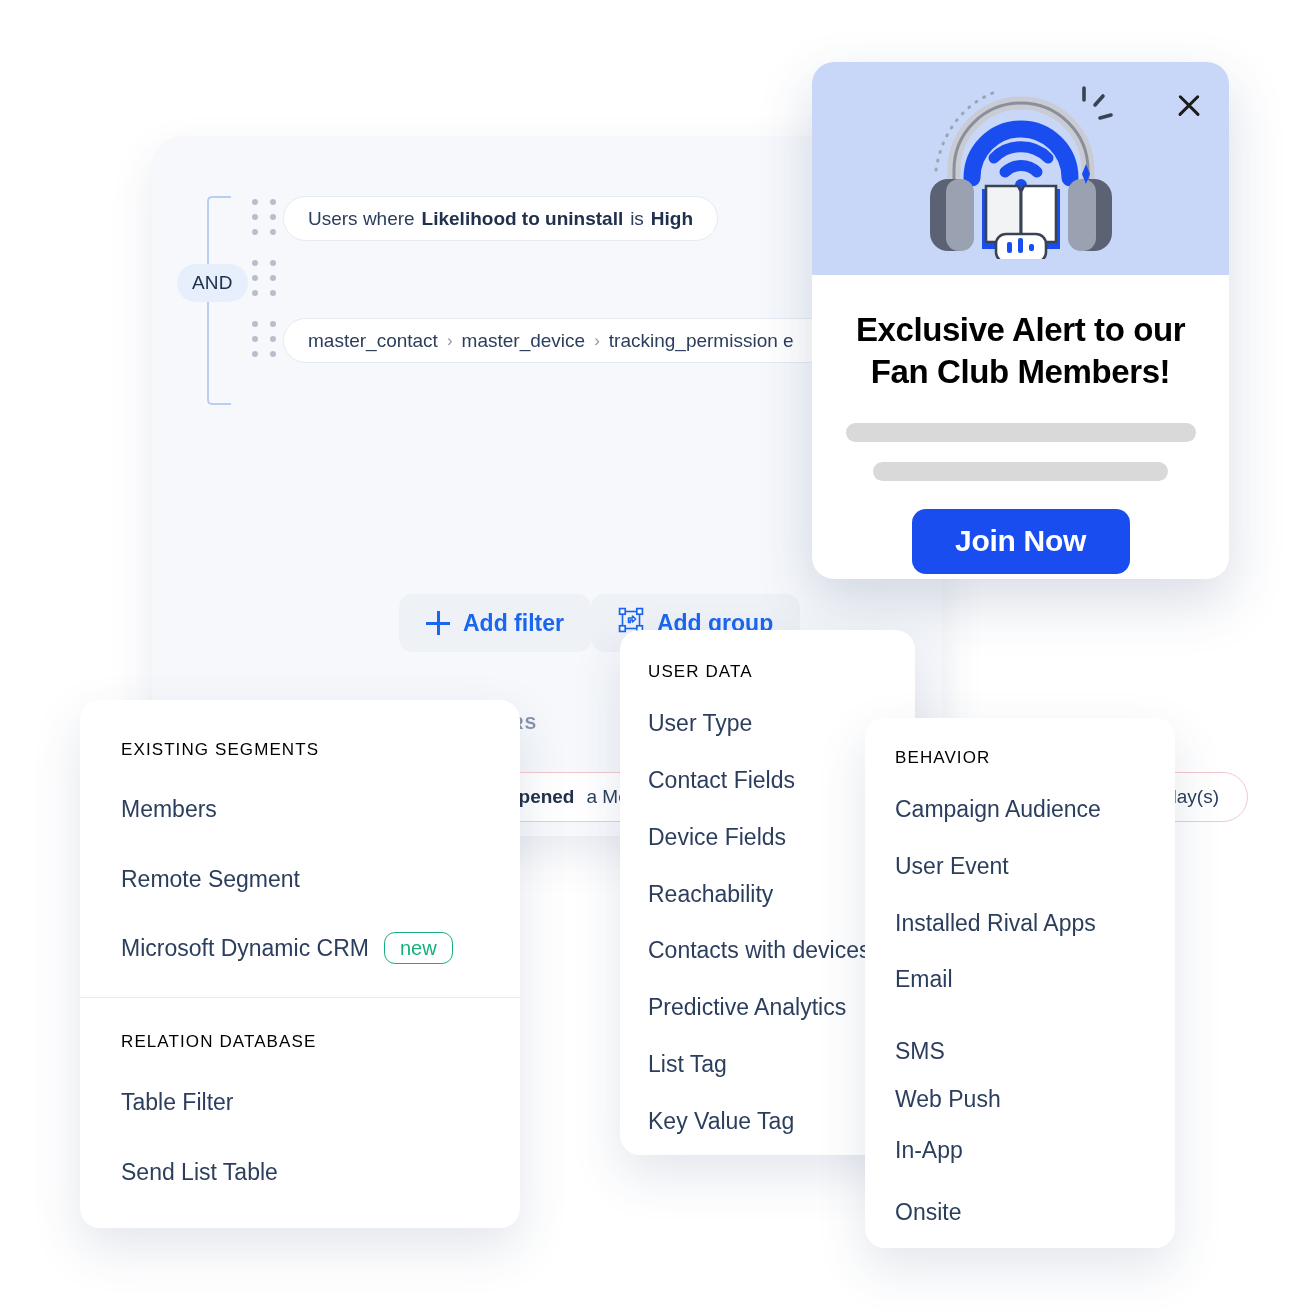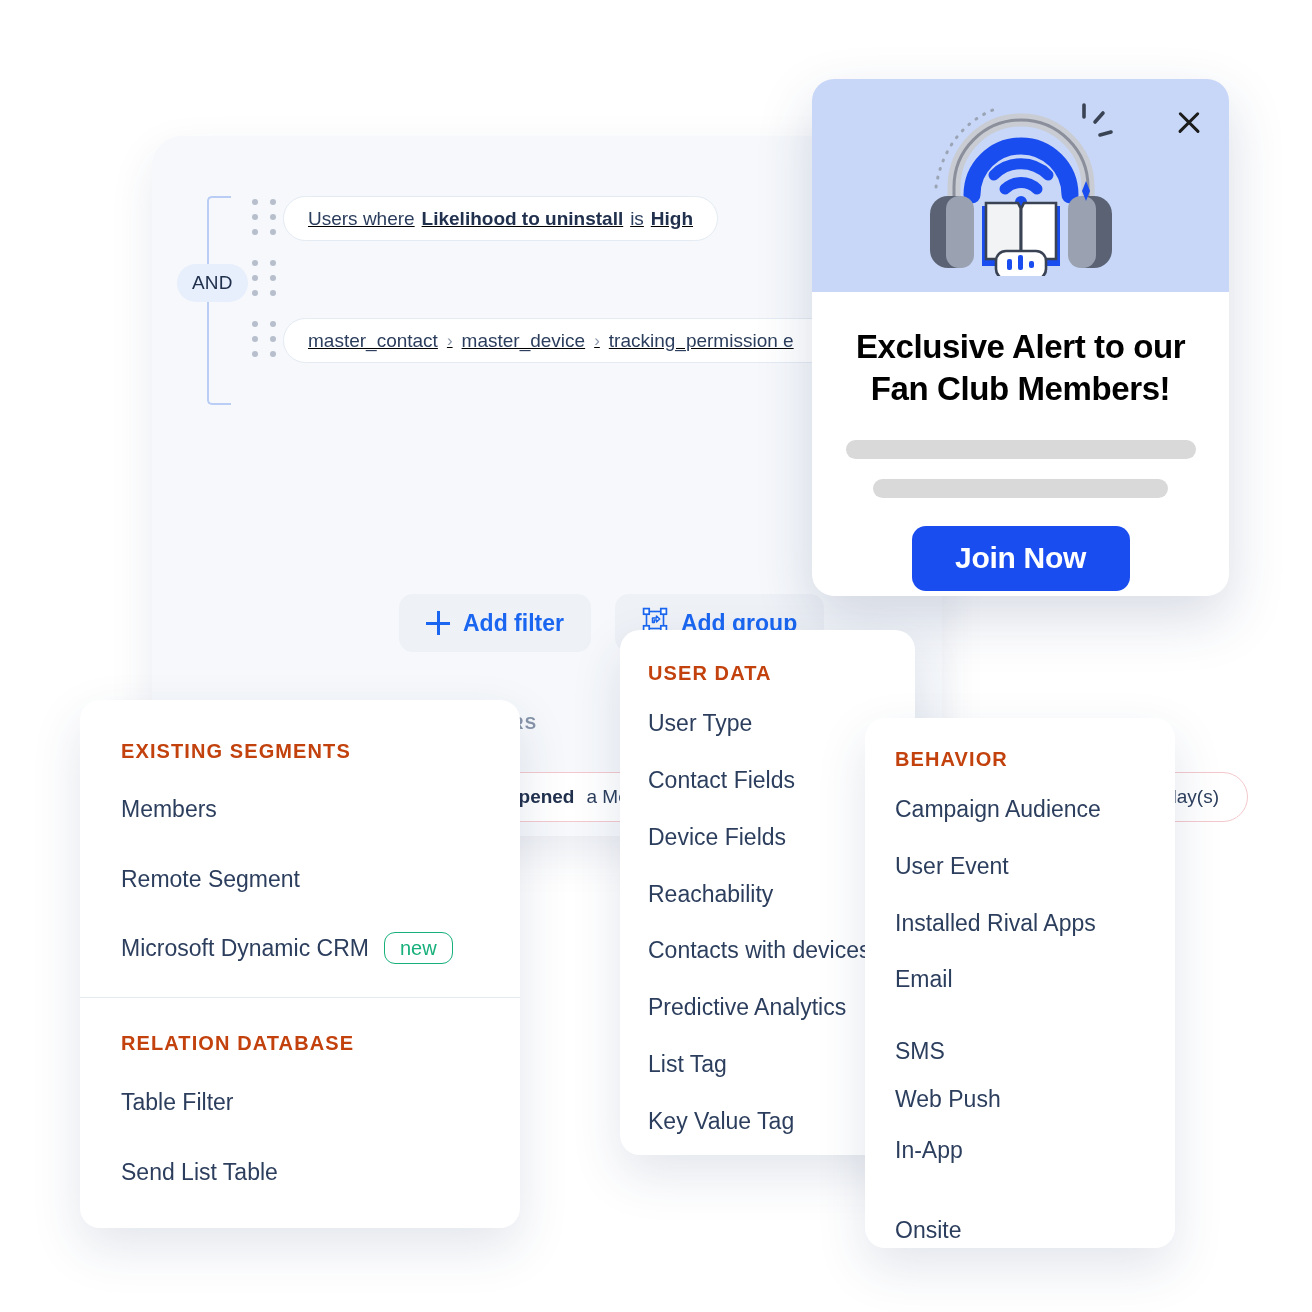--- a/index.html
+++ b/index.html
@@ -30,21 +30,21 @@
   }
   .and-chip{
     position:absolute; left:25px; top:128px;
     background:#e7effc;
     color:#20304d;
     border-radius:20px;
     padding:8px 15px;
     font-size:19px;
     letter-spacing:.2px;
   }
-  .rows{position:absolute; left:95px; top:52px; right:0;text-decoration:underline;}
+  .rows{position:absolute; left:95px; top:52px; right:0;}
   .row{display:flex;align-items:center;height:61px;margin-bottom:0;}
   .drag{
     width:36px;height:34px;flex:0 0 36px;
     display:grid;grid-template-columns:repeat(2,9px);grid-template-rows:repeat(3,9px);
     gap:6px 9px; align-content:center; justify-content:center;
   }
   .drag i{width:6px;height:6px;border-radius:50%;background:#b7bfcd;display:block;}
   .pill{
     background:#ffffff;
     border:1px solid #e4ebf3;
@@ -58,21 +58,21 @@
     box-sizing:border-box;
   }
   .pill.w1{width:435px;}
   .pill.w2{width:520px;}
   .pill.w3{width:560px;}
   .pill b{font-weight:bold;color:#20304d;text-align:center;}
   .pill .sep{color:#8b97aa;margin:0 9px;font-size:17px;}
   .pill .sp{display:inline-block;width:6px;}
 
   
-  .actions{position:absolute;left:247px;top:458px;display:flex;gap:24px;}
+  .actions{position:absolute;left:247px;top:458px;display:flex;}
   .btn{
     background:#eef1f6;
     border-radius:14px;
     height:58px;
     display:flex;align-items:center;
     gap:13px;
     padding:0 27px;
     color:#1a66f0;
     font-size:23px;
     font-weight:bold;
@@ -103,21 +103,21 @@
   }
 
   
   .menu{
     position:absolute;
     background:#ffffff;
     border-radius:20px;
     box-shadow:0 20px 50px rgba(40,60,110,.13);
   }
   .menu-head{
-    font-size:20px;font-weight:bold;letter-spacing:1.1px;color:#c2410c;
+    font-size:17px;font-weight:normal;letter-spacing:1.1px;color:#000000;
   }
   .menu-item{
     font-size:23px;color:#2c3e5d;cursor:pointer;white-space:nowrap;
     display:flex;align-items:center;gap:15px;
   }
 
   .segments{left:80px;top:700px;width:440px;height:528px;}
   .segments .menu-head{position:absolute;left:41px;}
   .segments .menu-item{position:absolute;left:41px;}
   .sep-line{position:absolute;left:0;right:0;height:1px;background:#e6ebf2;}
@@ -134,21 +134,20 @@
   .behavior{left:865px;top:718px;width:310px;height:530px;}
   .behavior .menu-head{position:absolute;left:30px;}
   .behavior .menu-item{position:absolute;left:30px;}
 
   
   .push{
     position:absolute;left:812px;top:62px;width:417px;height:517px;
     background:#ffffff;border-radius:22px;
     box-shadow:0 22px 55px rgba(40,60,110,.18);
     overflow:hidden;
-    margin-top:17px;
   }
   .push-hero{
     position:relative;height:213px;background:#c8d7f7;
     display:flex;align-items:center;justify-content:center;
   }
   .push-close{
     position:absolute;right:22px;top:26px;
     width:36px;height:36px;cursor:pointer;
   }
   .push-close:before,.push-close:after{
@@ -373,16 +372,16 @@
 
   <div class="menu behavior">
     <div class="menu-head" style="top:30px">BEHAVIOR</div>
     <div class="menu-item" style="top:78px">Campaign Audience</div>
     <div class="menu-item" style="top:135px">User Event</div>
     <div class="menu-item" style="top:192px">Installed Rival Apps</div>
     <div class="menu-item" style="top:248px">Email</div>
     <div class="menu-item" style="top:320px">SMS</div>
     <div class="menu-item" style="top:368px">Web Push</div>
     <div class="menu-item" style="top:419px">In-App</div>
-    <div class="menu-item" style="top:499px">Onsite</div>
+    <div class="menu-item" style="top:481px">Onsite</div>
   </div>
 
 </div>
 
 </body></html>

